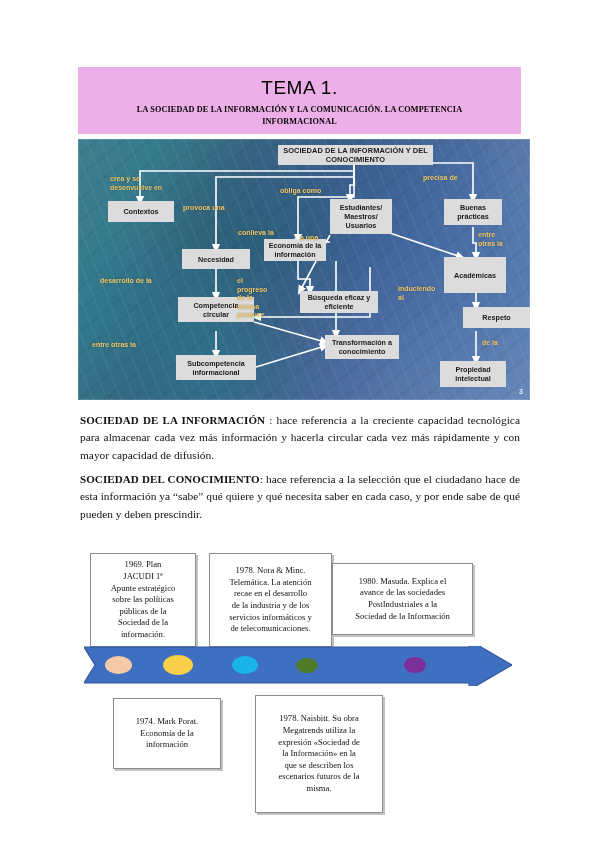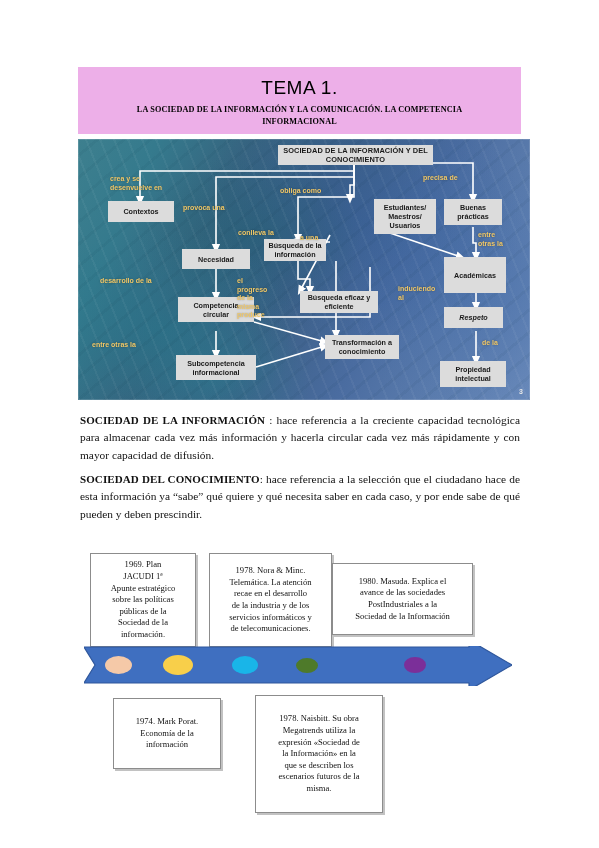--- a/index.html
+++ b/index.html
@@ -181,33 +181,33 @@
     <div class="node hdr" style="left:200px;top:6px;width:155px;height:20px;">SOCIEDAD DE LA INFORMACIÓN Y DEL CONOCIMIENTO</div>
 
     <div class="node" style="left:30px;top:62px;width:66px;height:21px;">Contextos</div>
 
     <div class="node" style="left:104px;top:110px;width:68px;height:20px;">Necesidad</div>
 
     <div class="node" style="left:100px;top:158px;width:76px;height:25px;">Competencia circular</div>
 
     <div class="node" style="left:98px;top:216px;width:80px;height:25px;">Subcompetencia informacional</div>
 
-    <div class="node" style="left:186px;top:100px;width:62px;height:22px;">Búsqueda de la información</div>
+    <div class="node" style="left:186px;top:100px;width:62px;height:22px;">Economía de la información</div>
 
     <div class="node" style="left:247px;top:196px;width:74px;height:24px;">Transformación a conocimiento</div>
 
-    <div class="node" style="left:252px;top:60px;width:62px;height:35px;margin-left:44px;">Estudiantes/ Maestros/ Usuarios</div>
+    <div class="node" style="left:252px;top:60px;width:62px;height:35px;">Estudiantes/ Maestros/ Usuarios</div>
 
     <div class="node" style="left:222px;top:152px;width:78px;height:22px;">Búsqueda eficaz y eficiente</div>
 
     <div class="node" style="left:366px;top:60px;width:58px;height:26px;">Buenas prácticas</div>
 
     <div class="node" style="left:366px;top:118px;width:62px;height:36px;">Académicas</div>
 
-    <div class="node" style="left:366px;top:168px;width:59px;height:21px;font-style:italic;">Respeto</div>
+    <div class="node" style="left:385px;top:168px;width:67px;height:21px;">Respeto</div>
 
     <div class="node" style="left:362px;top:222px;width:66px;height:26px;">Propiedad intelectual</div>
 
     <div class="edge-label" style="left:32px;top:36px;">crea y se
 desenvuelve en</div>
     <div class="edge-label" style="left:105px;top:65px;">provoca una</div>
     <div class="edge-label" style="left:22px;top:138px;">desarrollo de la</div>
     <div class="edge-label" style="left:14px;top:202px;">entre otras la</div>
     <div class="edge-label" style="left:160px;top:90px;">conlleva la</div>
     <div class="edge-label" style="left:159px;top:138px;">el

